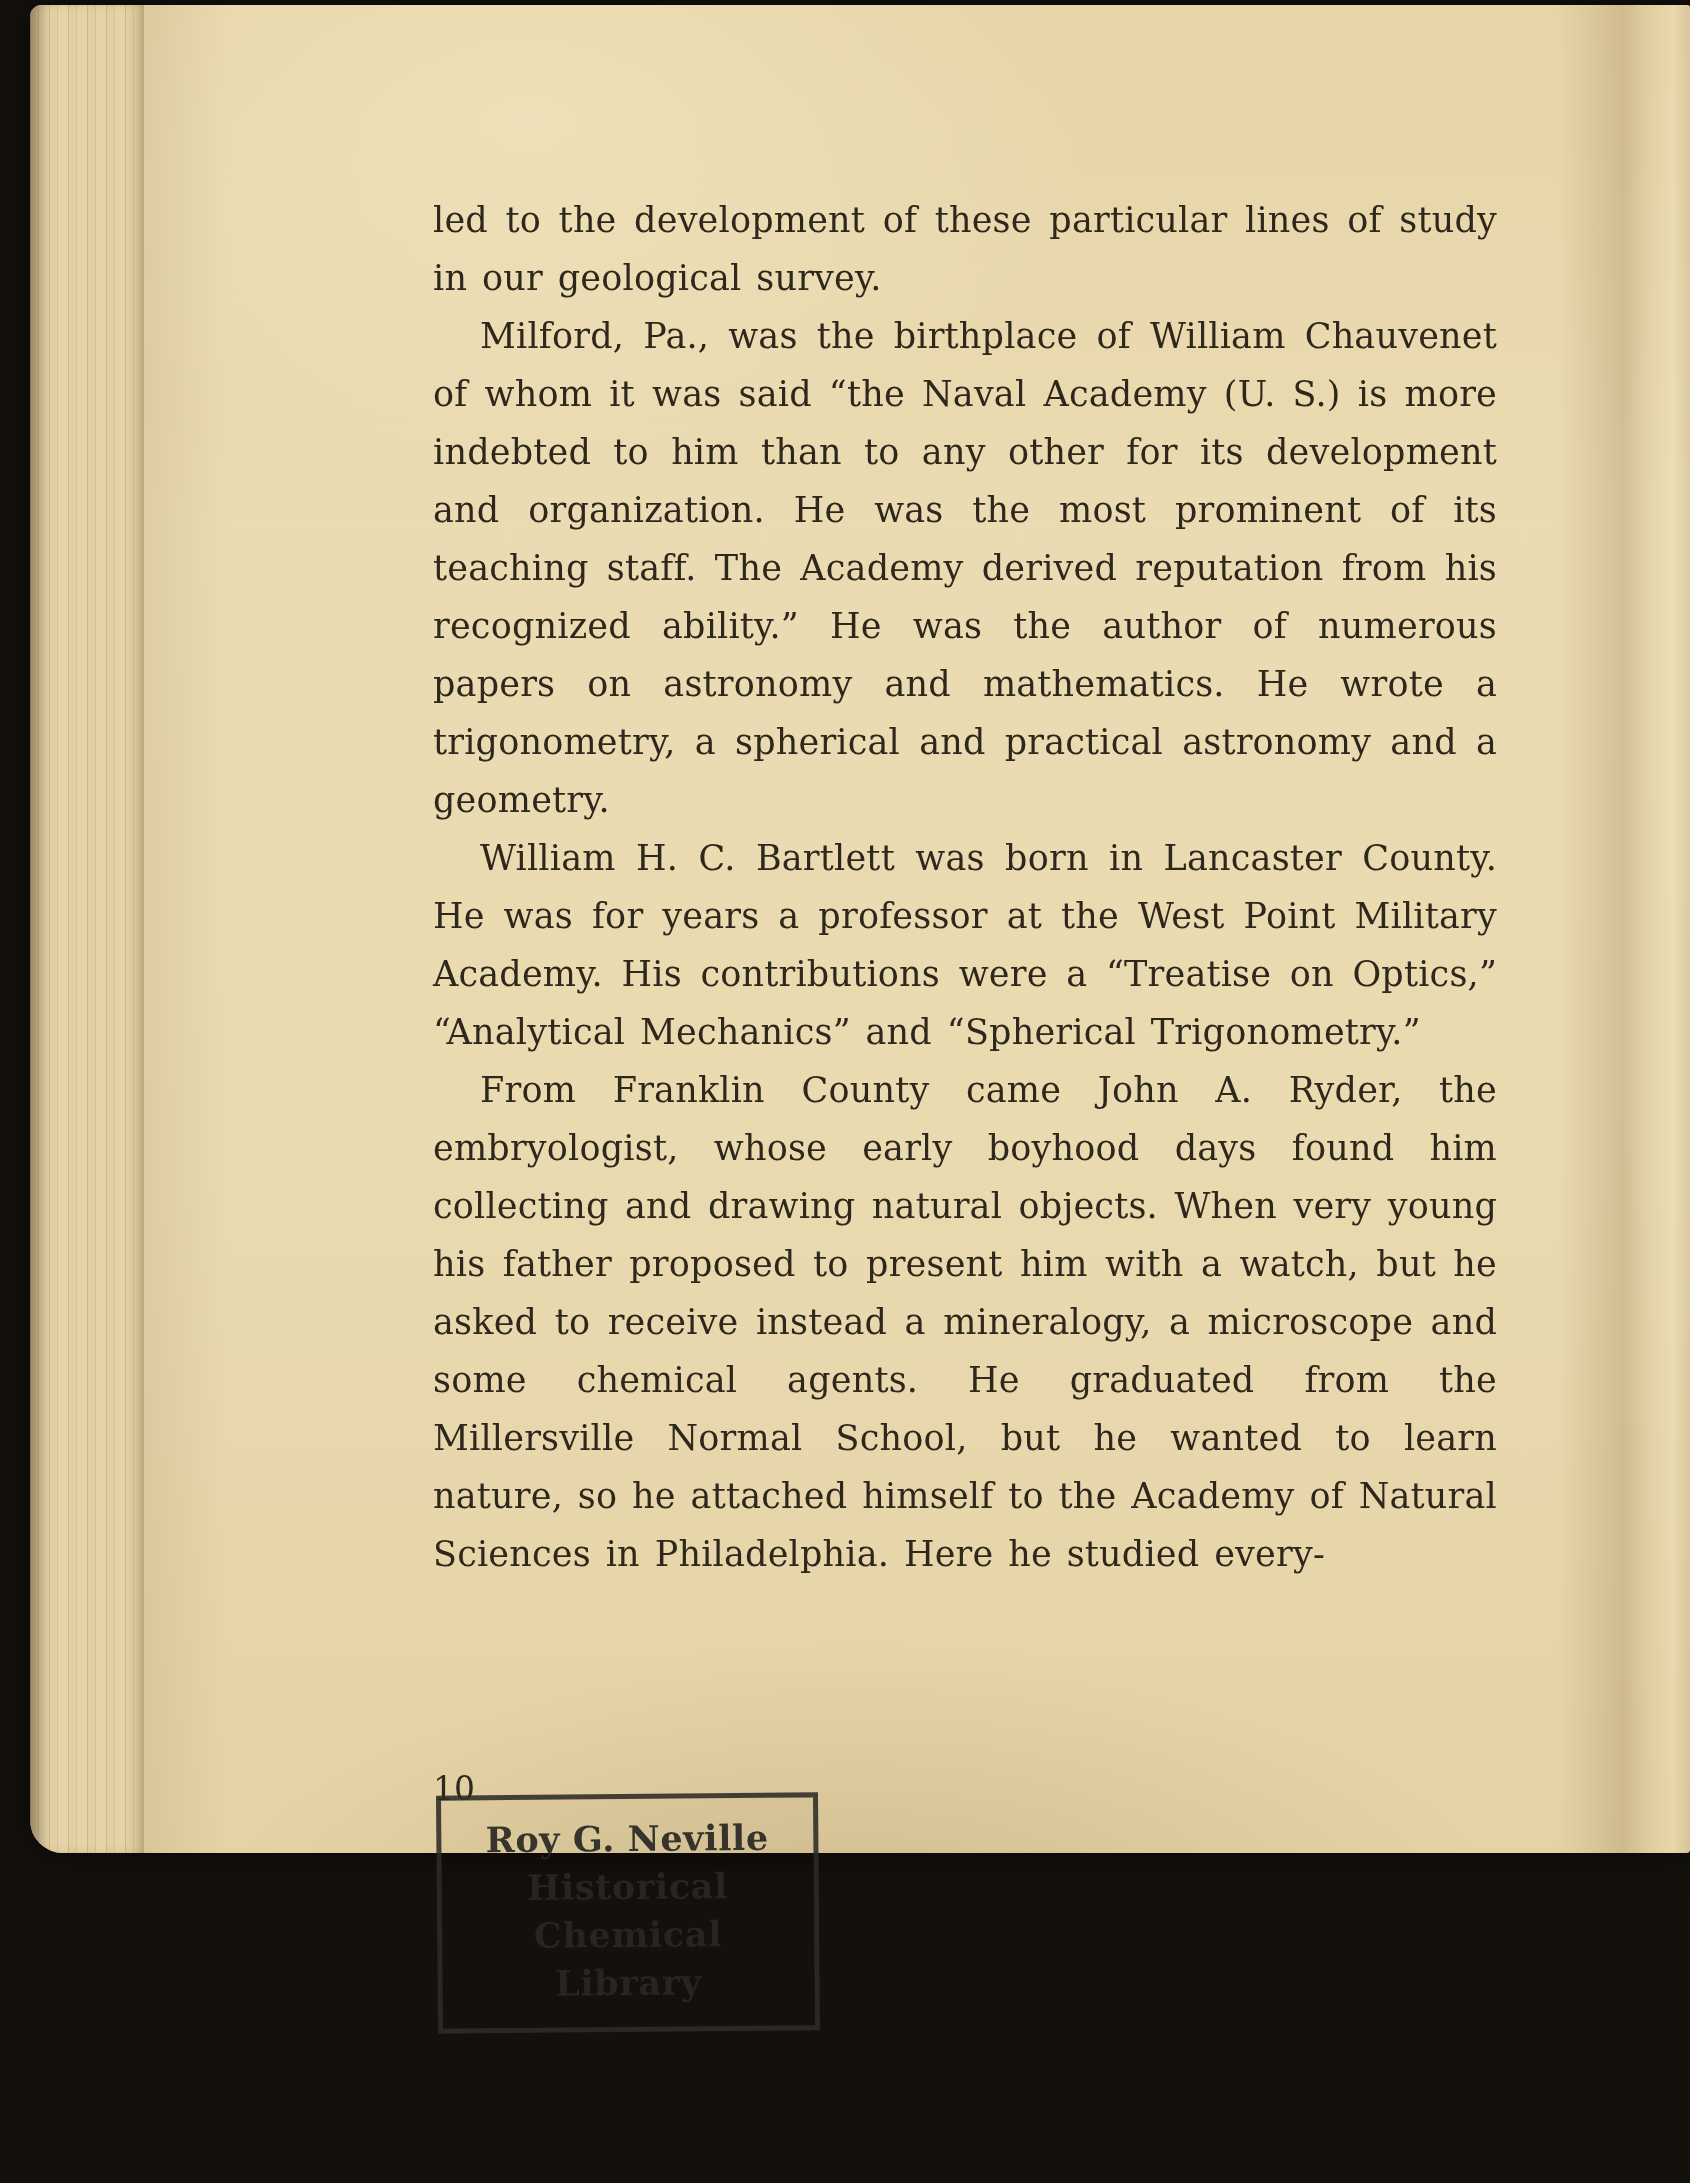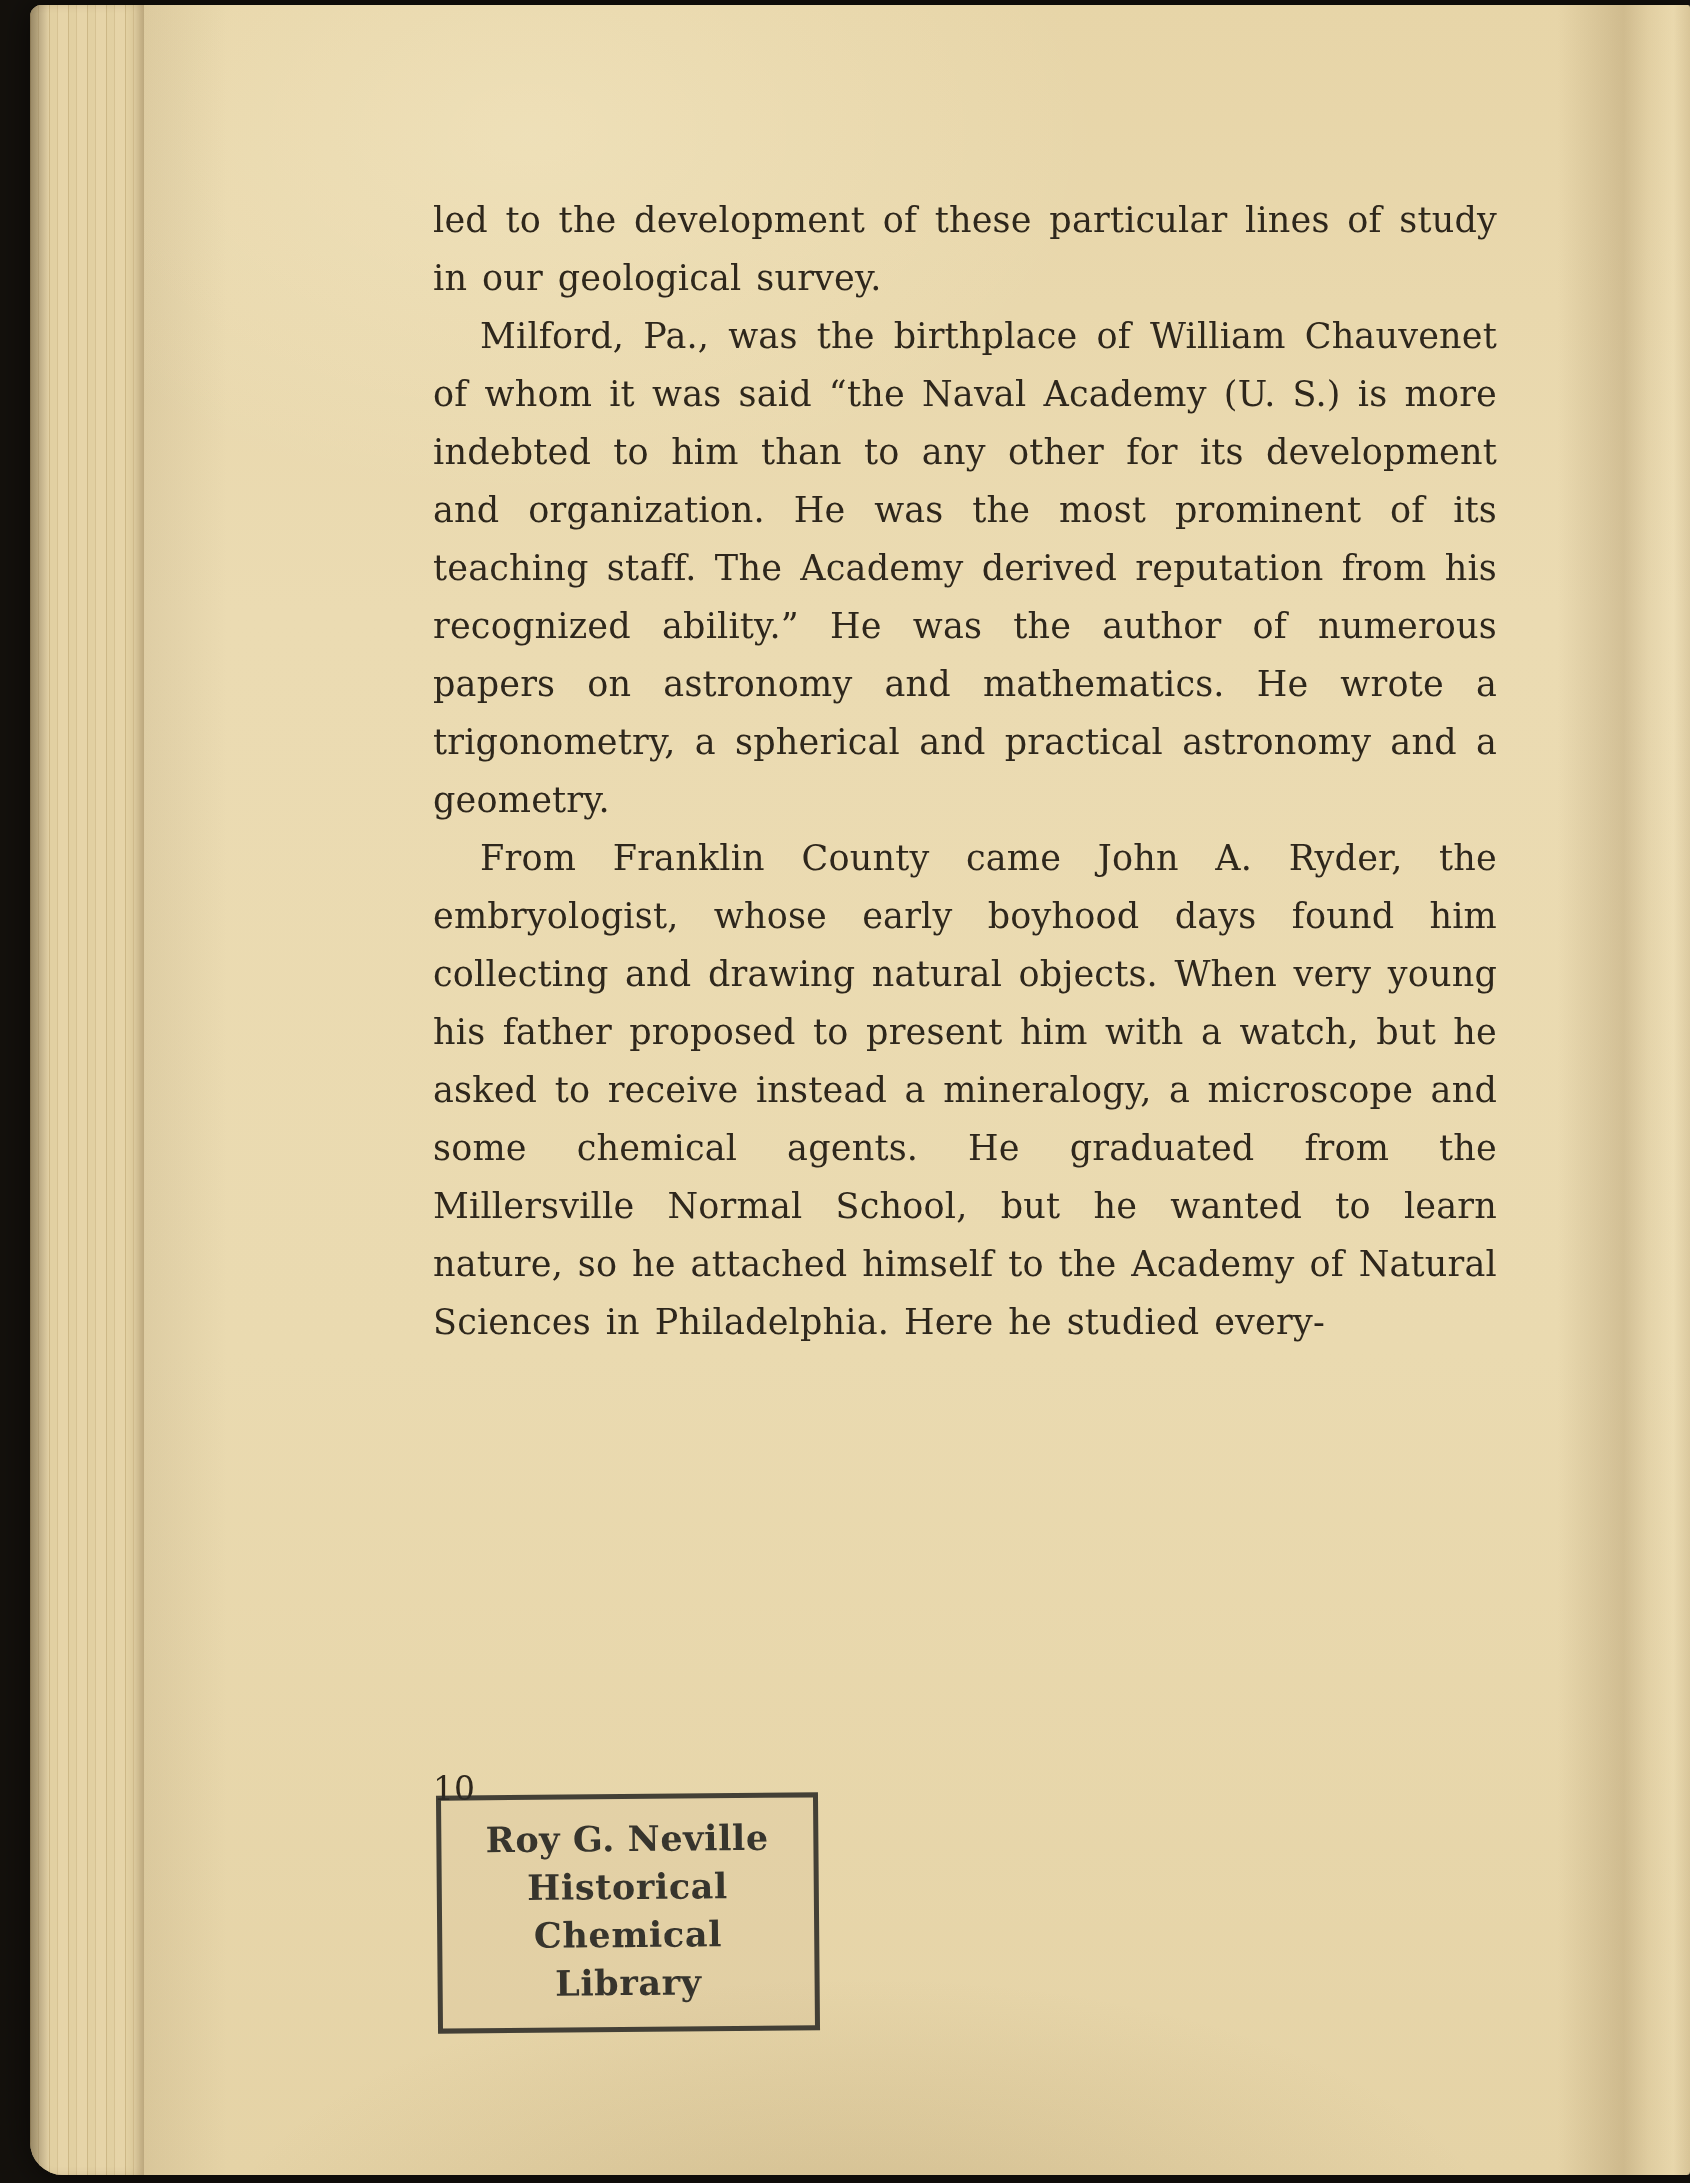--- a/index.html
+++ b/index.html
@@ -14,21 +14,21 @@
     background: #14110d;
     font-family: "DejaVu Serif", "Liberation Serif", serif;
   }
 
   
   .paper {
     position: absolute;
     left: 30px;
     top: 4.7px;
     width: 1660px;
-    height: 2170px;
+    height: 1848px;
     border-radius: 11.6px 2.3px 3.5px 33px;
     background:
       
       linear-gradient(90deg,
         rgba(0,0,0,0) 0%,
         rgba(0,0,0,0) 92%,
         rgba(112,82,38,0.20) 96%,
         rgba(112,82,38,0.05) 97.5%,
         rgba(255,245,215,0.10) 99%,
         rgba(112,82,38,0.12) 100%),
@@ -119,20 +119,21 @@
 </head>
 <body>
 
 <div class="paper">
 
   <div class="page-edges"></div>
 
   <div class="textblock">
     <p class="noindent">led to the development of these particular lines of study in our geological survey.</p>
     <p>Milford, Pa., was the birthplace of William Chauvenet of whom it was said “the Naval Academy (U. S.) is more indebted to him than to any other for its development and organization. He was the most prominent of its teaching staff. The Academy derived reputation from his recognized ability.” He was the author of numerous papers on astronomy and mathematics. He wrote a trigonometry, a spherical and practical astronomy and a geometry.</p>
+    <p>William H. C. Bartlett was born in Lancaster County. He was for years a professor at the West Point Military Academy. His contributions were a “Treatise on Optics,” “Analytical Mechanics” and “Spherical Trigonometry.”</p>
     <p>From Franklin County came John A. Ryder, the embryologist, whose early boyhood days found him collecting and drawing natural objects. When very young his father proposed to present him with a watch, but he asked to receive instead a mineralogy, a microscope and some chemical agents. He graduated from the Millersville Normal School, but he wanted to learn nature, so he attached himself to the Academy of Natural Sciences in Philadelphia. Here he studied every-</p>
   </div>
 
   <div class="folio">10</div>
 
   <div class="stamp">
     <div>Roy G. Neville</div>
     <div>Historical</div>
     <div>Chemical</div>
     <div>Library</div>

